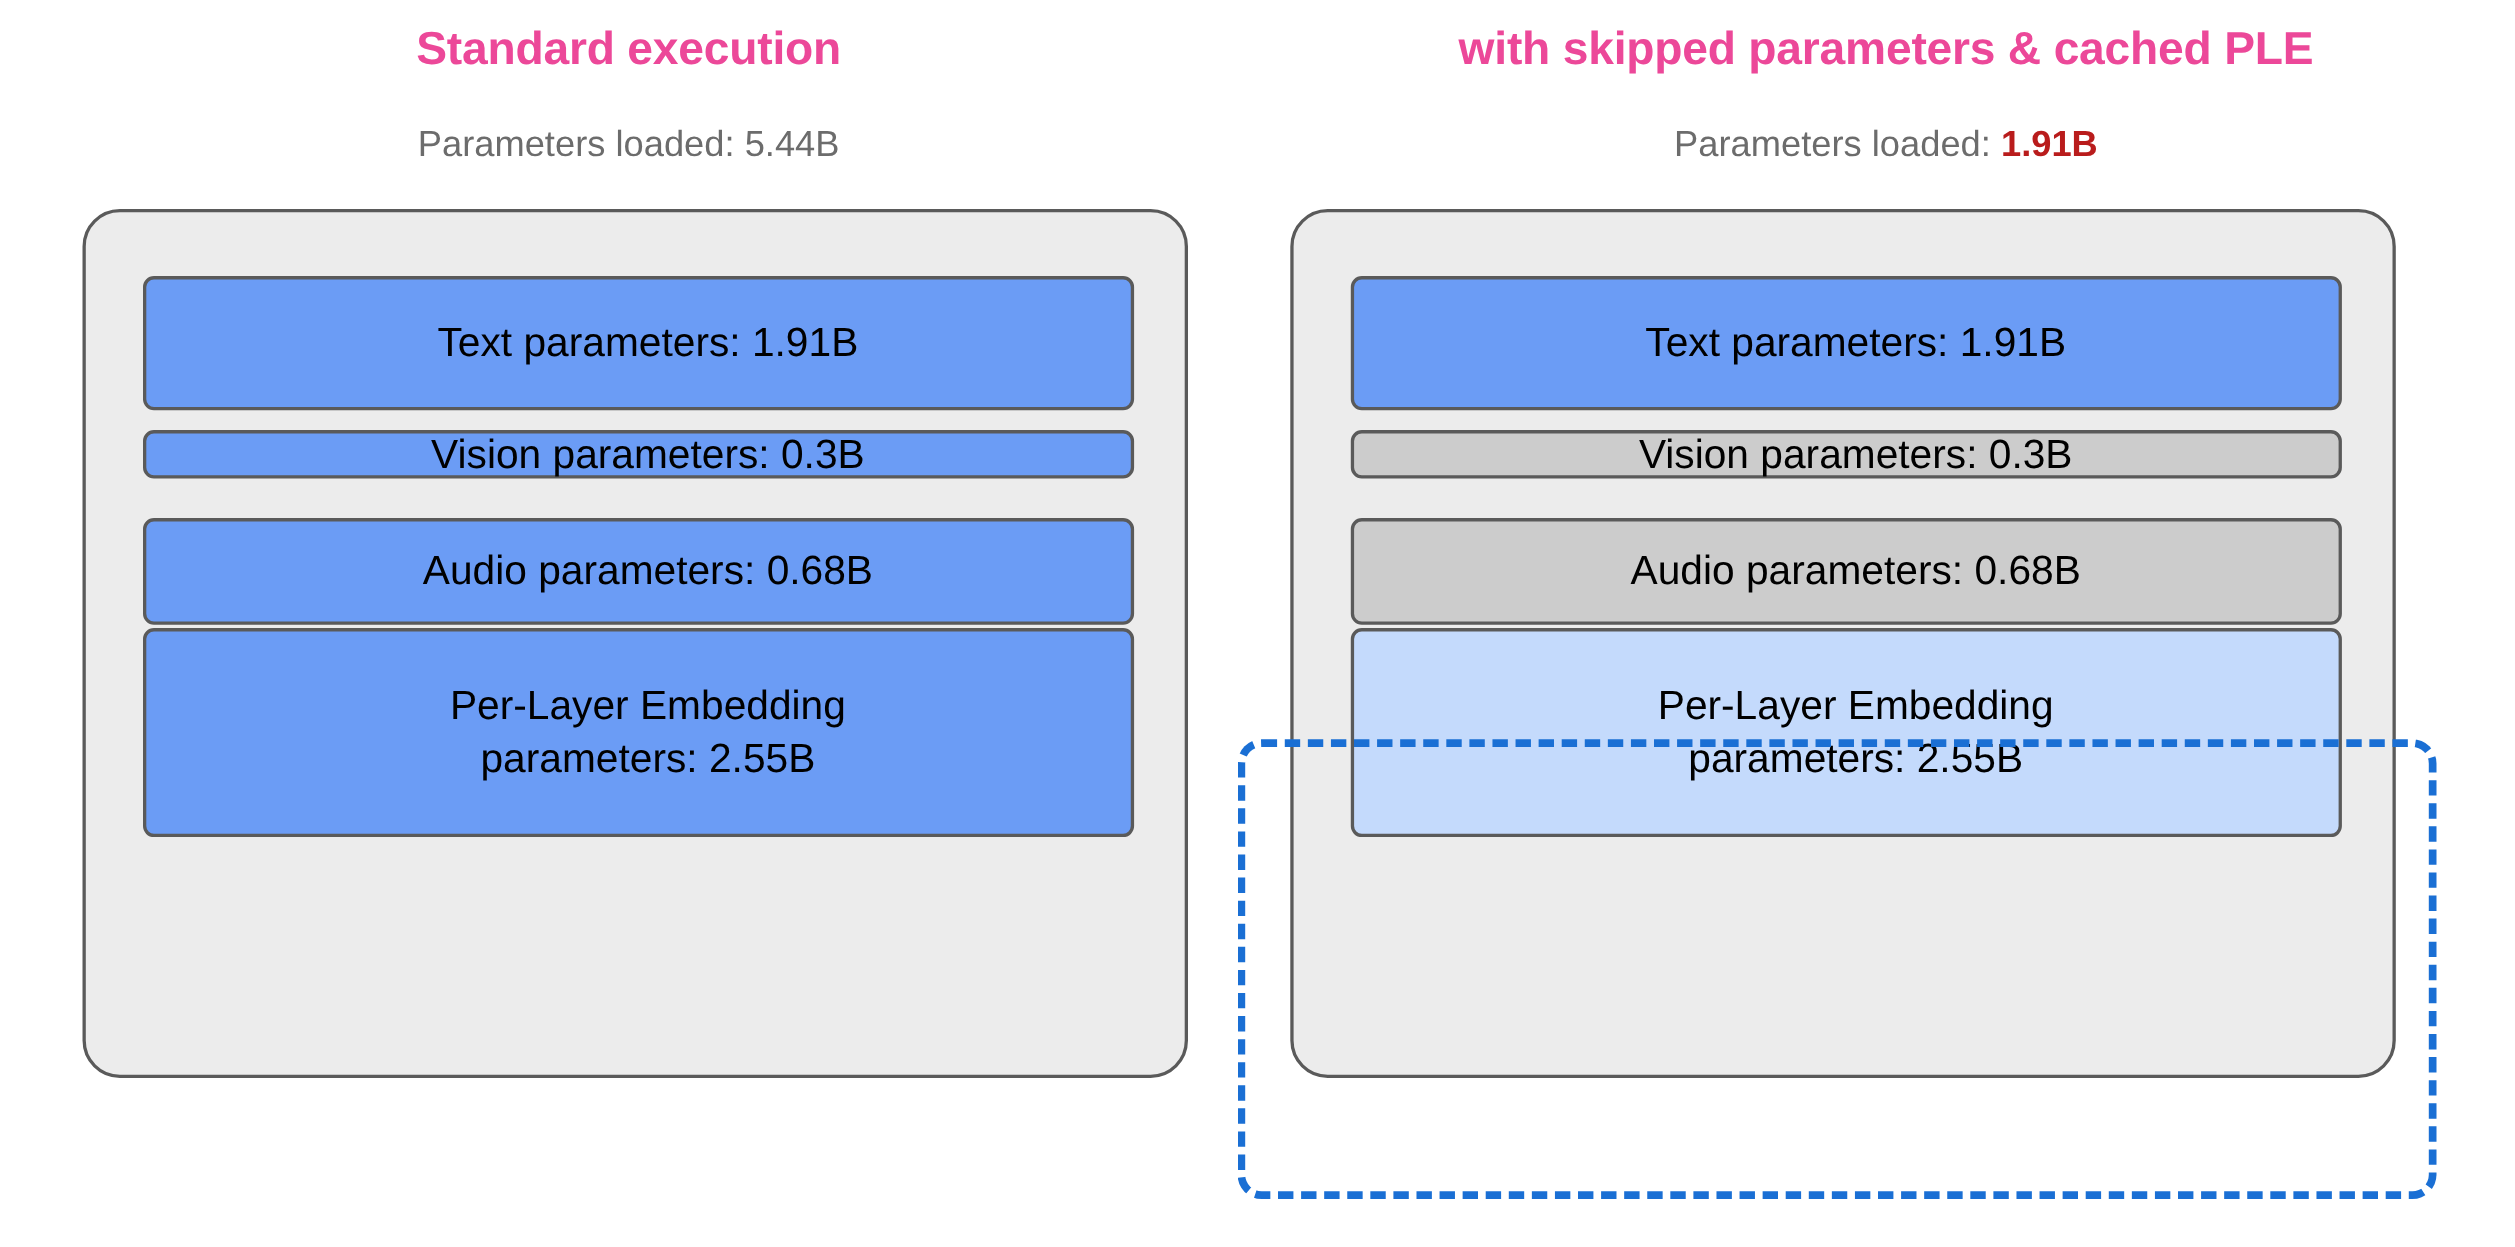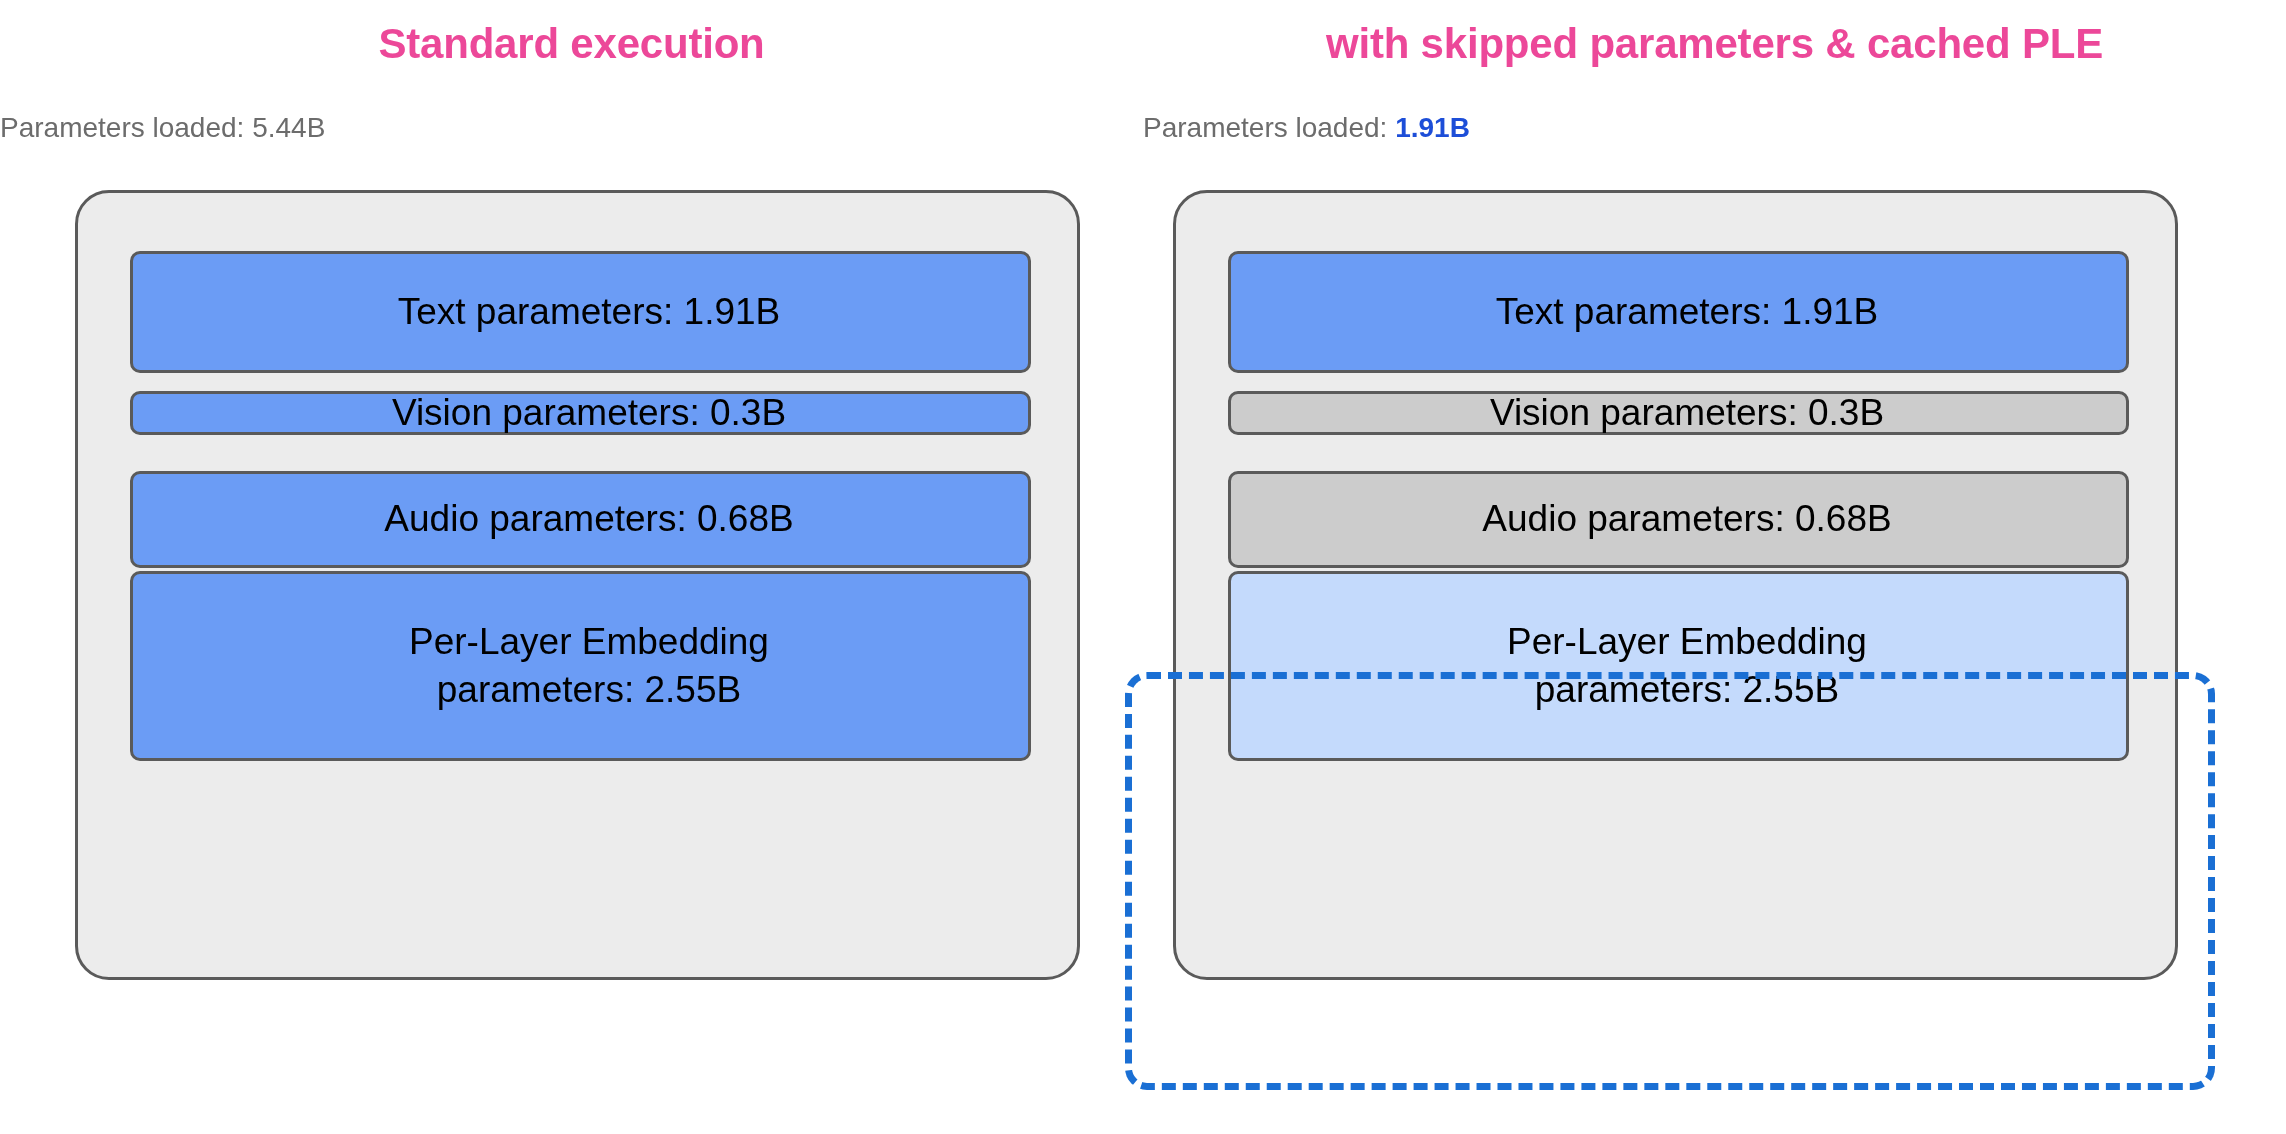--- a/index.html
+++ b/index.html
@@ -38,26 +38,27 @@
     font-weight: bold;
     color: #ec4899;
     letter-spacing: -0.2px;
     white-space: nowrap;
   }
   .col-subtitle {
     position: absolute;
     top: 112px;
     left: 0;
     width: 100%;
-    font-size: 28px;
+    text-align: center;
+    font-size: 33px;
     font-weight: normal;
     color: #6c6c6c;
     white-space: nowrap;
   }
-  .col-subtitle b { font-weight: bold; color: #1d4ed8; }
+  .col-subtitle b { font-weight: bold; color: #b91c1c; }
 
   
   .panel {
     position: absolute;
     background: #ececec;
     border: 3px solid #5a5a5a;
     border-radius: 34px;
   }
   .panel.left-panel  { left: 75px;  top: 190px; width: 1005px; height: 790px; }
   .panel.right-panel { left: 1173px; top: 190px; width: 1005px; height: 790px; }

